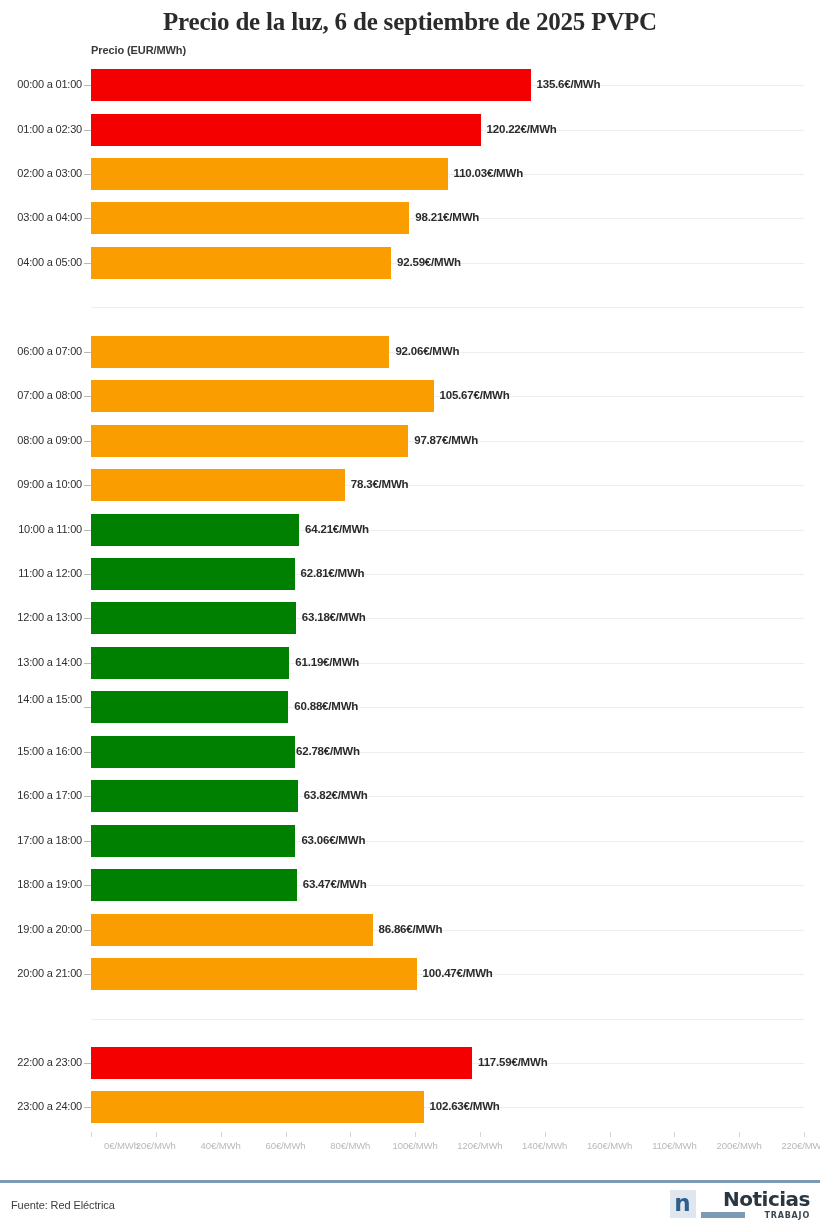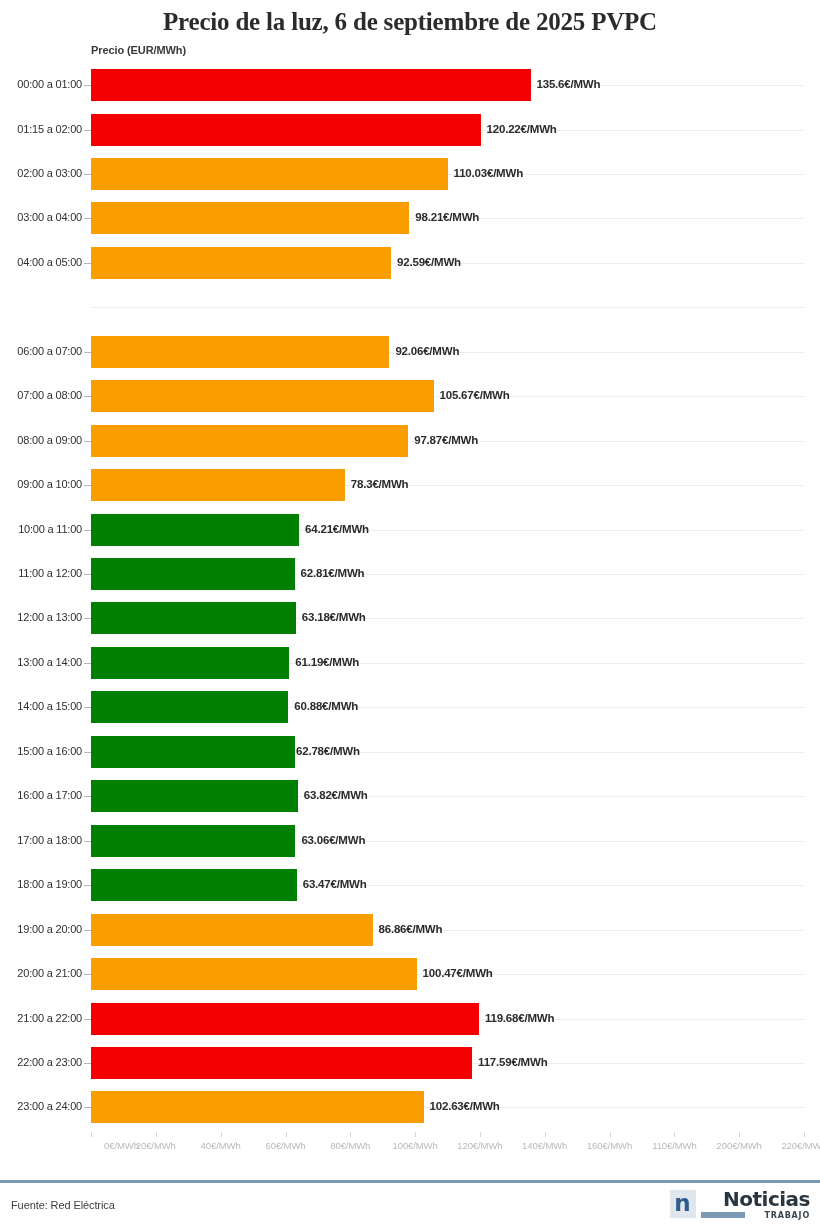--- a/index.html
+++ b/index.html
@@ -216,21 +216,21 @@
 <div id="plot">
     <div class="gridline" style="top: 19px;"></div>
     <div class="row" style="top: 3px; height: 32px;">
       <div class="cat-label" style="top: 9px;">00:00 a 01:00</div>
       <div class="tick-stub" style="top: 16px;"></div>
       <div class="bar" style="width: 439.5px; background: rgb(245, 0, 0);"></div>
       <div class="bar-value" style="left: 536.5px; top: 9px;">135.6€/MWh</div>
     </div>
     <div class="gridline" style="top: 63.5px;"></div>
     <div class="row" style="top: 47.5px; height: 32px;">
-      <div class="cat-label" style="top: 9px;">01:15 a 02:00</div>
+      <div class="cat-label" style="top: 9px;">01:00 a 02:30</div>
       <div class="tick-stub" style="top: 16px;"></div>
       <div class="bar" style="width: 389.6px; background: rgb(245, 0, 0);"></div>
       <div class="bar-value" style="left: 486.6px; top: 9px;">120.22€/MWh</div>
     </div>
     <div class="gridline" style="top: 107.9px;"></div>
     <div class="row" style="top: 91.9px; height: 32px;">
       <div class="cat-label" style="top: 9px;">02:00 a 03:00</div>
       <div class="tick-stub" style="top: 16px;"></div>
       <div class="bar" style="width: 356.6px; background: rgb(250, 157, 0);"></div>
       <div class="bar-value" style="left: 453.6px; top: 9px;">110.03€/MWh</div>
@@ -301,21 +301,21 @@
     </div>
     <div class="gridline" style="top: 596.9px;"></div>
     <div class="row" style="top: 580.9px; height: 32px;">
       <div class="cat-label" style="top: 9px;">13:00 a 14:00</div>
       <div class="tick-stub" style="top: 16px;"></div>
       <div class="bar" style="width: 198.3px; background: rgb(0, 128, 0);"></div>
       <div class="bar-value" style="left: 295.3px; top: 9px;">61.19€/MWh</div>
     </div>
     <div class="gridline" style="top: 641.3px;"></div>
     <div class="row" style="top: 625.3px; height: 32px;">
-      <div class="cat-label" style="top: 9px;">14:00 a 15:00</div>
+      <div class="cat-label" style="top: 2px;">14:00 a 15:00</div>
       <div class="tick-stub" style="top: 16px;"></div>
       <div class="bar" style="width: 197.3px; background: rgb(0, 128, 0);"></div>
       <div class="bar-value" style="left: 294.3px; top: 9px;">60.88€/MWh</div>
     </div>
     <div class="gridline" style="top: 685.8px;"></div>
     <div class="row" style="top: 669.8px; height: 32px;">
       <div class="cat-label" style="top: 9px;">15:00 a 16:00</div>
       <div class="tick-stub" style="top: 16px;"></div>
       <div class="bar" style="width: 203.5px; background: rgb(0, 128, 0);"></div>
       <div class="bar-value" style="left: 296px; top: 9px;">62.78€/MWh</div>
@@ -349,26 +349,20 @@
       <div class="bar-value" style="left: 378.5px; top: 9px;">86.86€/MWh</div>
     </div>
     <div class="gridline" style="top: 908px;"></div>
     <div class="row" style="top: 892px; height: 32px;">
       <div class="cat-label" style="top: 9px;">20:00 a 21:00</div>
       <div class="tick-stub" style="top: 16px;"></div>
       <div class="bar" style="width: 325.6px; background: rgb(250, 157, 0);"></div>
       <div class="bar-value" style="left: 422.6px; top: 9px;">100.47€/MWh</div>
     </div>
     <div class="gridline" style="top: 952.5px;"></div>
-    <div class="row" style="top: 936.5px; height: 32px;">
-      <div class="cat-label" style="top: 9px;">21:00 a 22:00</div>
-      <div class="tick-stub" style="top: 16px;"></div>
-      <div class="bar" style="width: 387.9px; background: rgb(245, 0, 0);"></div>
-      <div class="bar-value" style="left: 484.9px; top: 9px;">119.68€/MWh</div>
-    </div>
     <div class="gridline" style="top: 996.9px;"></div>
     <div class="row" style="top: 980.9px; height: 32px;">
       <div class="cat-label" style="top: 9px;">22:00 a 23:00</div>
       <div class="tick-stub" style="top: 16px;"></div>
       <div class="bar" style="width: 381.1px; background: rgb(245, 0, 0);"></div>
       <div class="bar-value" style="left: 478.1px; top: 9px;">117.59€/MWh</div>
     </div>
     <div class="gridline" style="top: 1041.3px;"></div>
     <div class="row" style="top: 1025.3px; height: 32px;">
       <div class="cat-label" style="top: 9px;">23:00 a 24:00</div>

